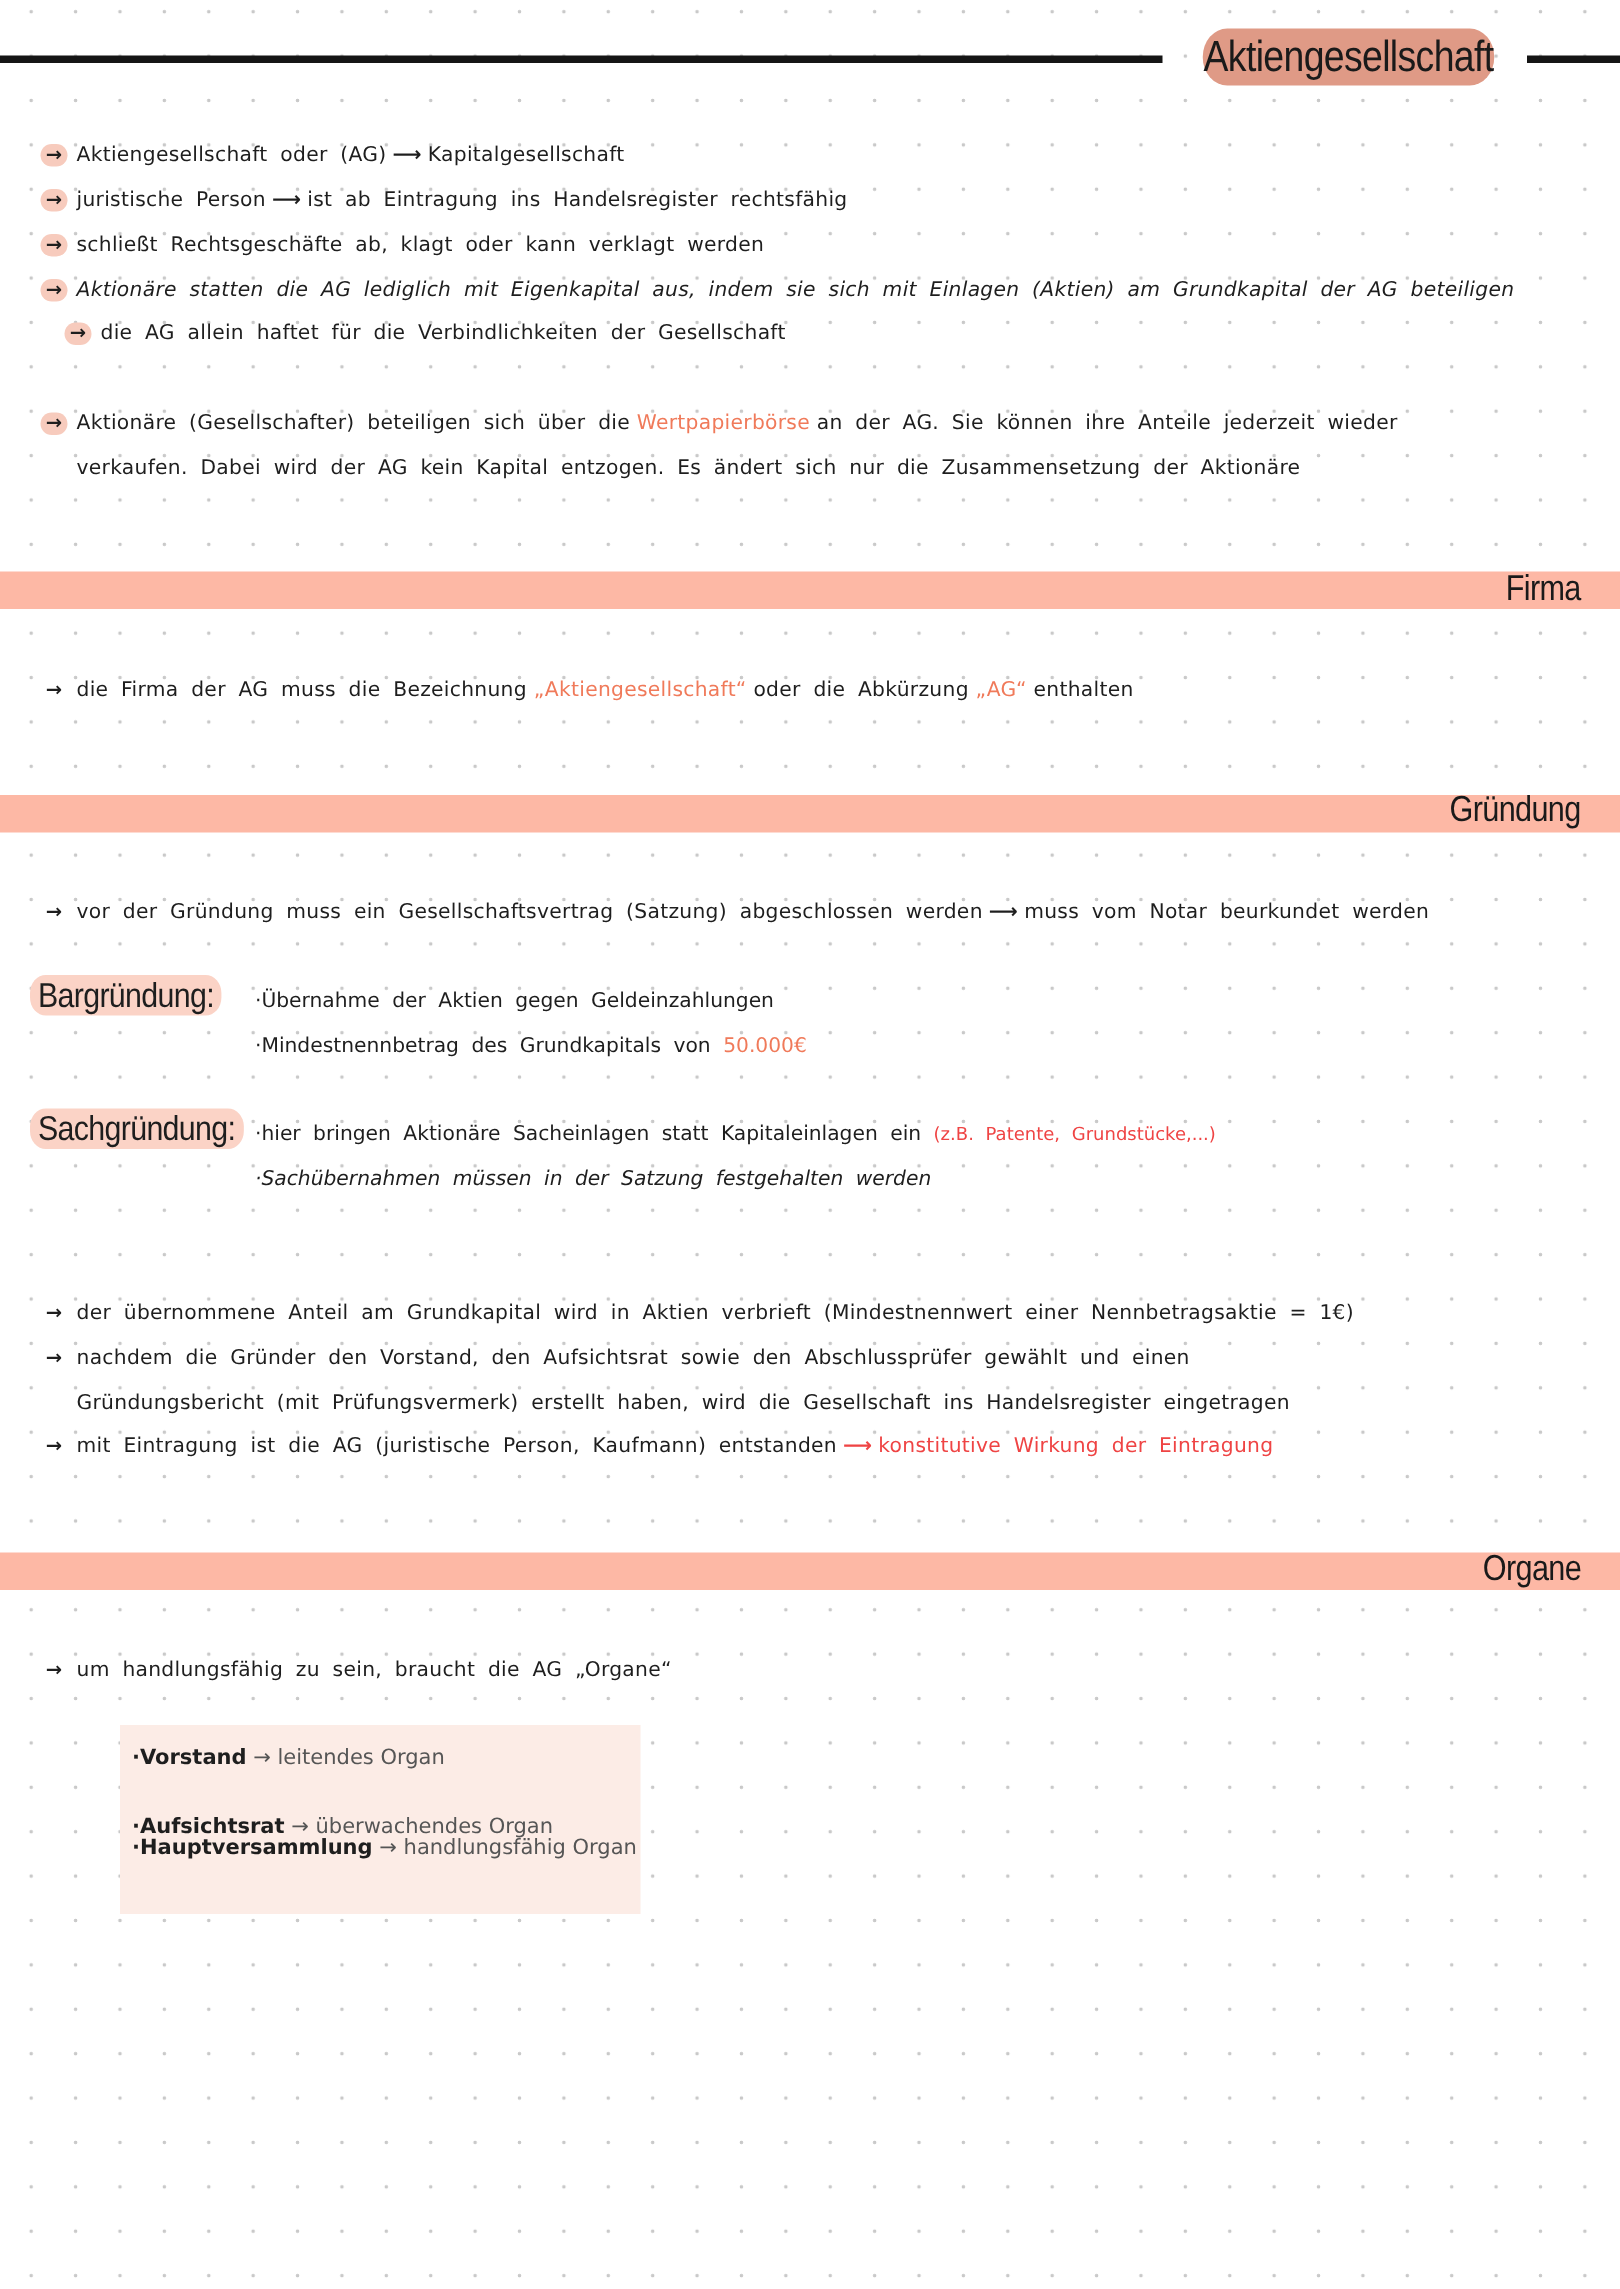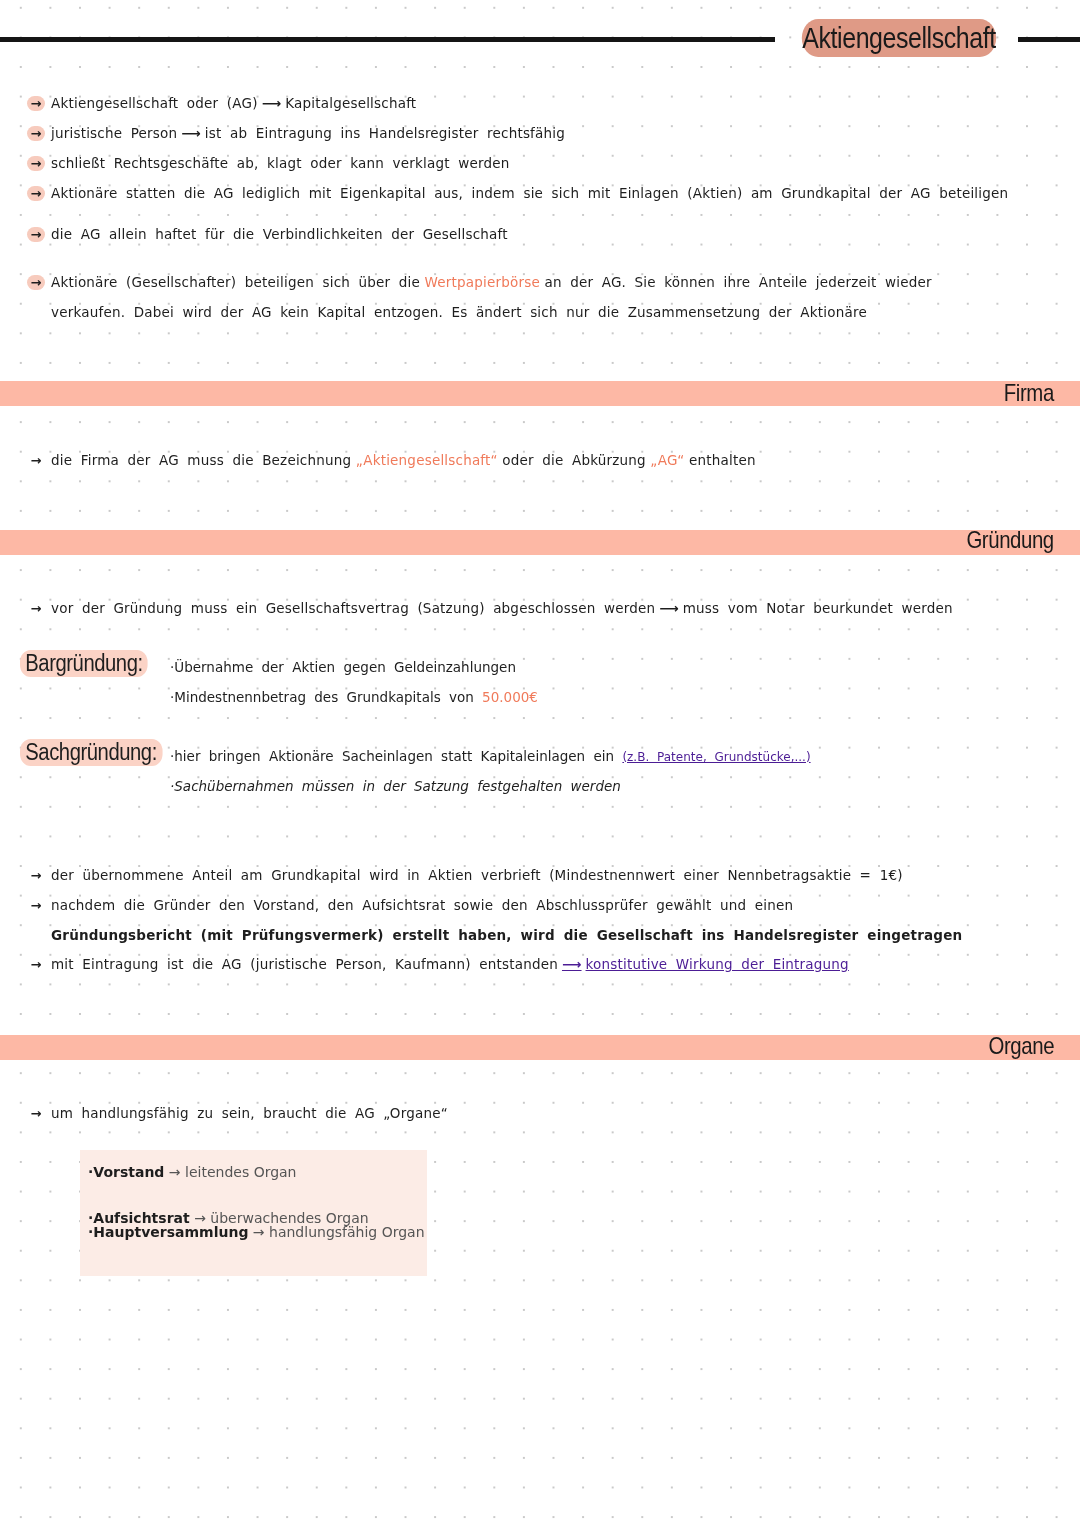--- a/index.html
+++ b/index.html
@@ -32,21 +32,21 @@
     position: absolute; left: 27px; font-size: 13.5px; white-space: nowrap;
     letter-spacing: 0.2px; color: #1e1e1e;
   }
   .line .word-gap { word-spacing: 4px; }
   .arrow {
     display: inline-block; width: 18px; text-align: center; margin-right: 6px;
     font-size: 13px; font-weight: bold;
   }
   .arrow.hl { background: #f7cbbd; border-radius: 8px; }
   .accent { color: #f07a5a; }
-  .gray { color: #4c1d95; text-decoration: underline; }
+  .gray { color: #ef4444; }
   .inline-arrow { font-weight: bold; margin: 0 4px; }
   .sub-label {
     position: absolute; left: 20px; font-family: "Liberation Sans", sans-serif;
     font-size: 23px; color: #1e1e1e; background: #fbd3c6; border-radius: 12px;
     padding: 0 6px; letter-spacing: -0.5px; transform: scaleX(0.88); transform-origin: left center;
   }
   .sub-line { position: absolute; font-size: 13.5px; white-space: nowrap; word-spacing: 4px; text-align: right; }
   .organ-box {
     position: absolute; left: 80px; top: 1150px; width: 347px; height: 126px;
     background: #fcece6;
@@ -64,24 +64,24 @@
 
 <div class="line" style="top:95px;">
   <span class="arrow hl">→</span><span class="word-gap">Aktiengesellschaft oder (AG)</span><span class="inline-arrow">⟶</span><span class="word-gap">Kapitalgesellschaft</span>
 </div>
 <div class="line" style="top:125px;">
   <span class="arrow hl">→</span><span class="word-gap">juristische Person</span><span class="inline-arrow">⟶</span><span class="word-gap">ist ab Eintragung ins Handelsregister rechtsfähig</span>
 </div>
 <div class="line" style="top:155px;">
   <span class="arrow hl">→</span><span class="word-gap">schließt Rechtsgeschäfte ab, klagt oder kann verklagt werden</span>
 </div>
-<div class="line" style="top:185px;">
+<div class="line" style="top:185px;font-style:italic;">
   <span class="arrow hl">→</span><span class="word-gap">Aktionäre statten die AG lediglich mit Eigenkapital aus, indem sie sich mit Einlagen (Aktien) am Grundkapital der AG beteiligen</span>
 </div>
-<div class="line" style="top:226px;">
+<div class="line" style="top:214px;margin-left:16px;">
   <span class="arrow hl">→</span><span class="word-gap">die AG allein haftet für die Verbindlichkeiten der Gesellschaft</span>
 </div>
 
 <div class="line" style="top:274px;">
   <span class="arrow hl">→</span><span class="word-gap">Aktionäre (Gesellschafter) beteiligen sich über die</span>
   <span class="accent word-gap">Wertpapierbörse</span>
   <span class="word-gap">an der AG. Sie können ihre Anteile jederzeit wieder</span>
 </div>
 <div class="line" style="top:304px;left:51px;">
   <span class="word-gap">verkaufen. Dabei wird der AG kein Kapital entzogen. Es ändert sich nur die Zusammensetzung der Aktionäre</span>
@@ -116,21 +116,21 @@
   <span class="gray" style="font-size:12px;">(z.B. Patente, Grundstücke,...)</span>
 </div>
 <div class="sub-line" style="left:170px;top:778px;font-style:italic;">·Sachübernahmen müssen in der Satzung festgehalten werden</div>
 
 <div class="line" style="top:867px;">
   <span class="arrow">→</span><span class="word-gap">der übernommene Anteil am Grundkapital wird in Aktien verbrieft (Mindestnennwert einer Nennbetragsaktie = 1€)</span>
 </div>
 <div class="line" style="top:897px;">
   <span class="arrow">→</span><span class="word-gap">nachdem die Gründer den Vorstand, den Aufsichtsrat sowie den Abschlussprüfer gewählt und einen</span>
 </div>
-<div class="line" style="top:927px;left:51px;font-weight:bold;">
+<div class="line" style="top:927px;left:51px;">
   <span class="word-gap">Gründungsbericht (mit Prüfungsvermerk) erstellt haben, wird die Gesellschaft ins Handelsregister eingetragen</span>
 </div>
 <div class="line" style="top:956px;">
   <span class="arrow">→</span><span class="word-gap">mit Eintragung ist die AG (juristische Person, Kaufmann) entstanden</span><span class="inline-arrow gray">⟶</span><span class="gray word-gap">konstitutive Wirkung der Eintragung</span>
 </div>
 
 <div class="section-bar" style="top:1035px;"></div>
 <div class="section-label" style="top:1032px;">Organe</div>
 <div class="line" style="top:1105px;">
   <span class="arrow">→</span><span class="word-gap">um handlungsfähig zu sein, braucht die AG „Organe“</span>

